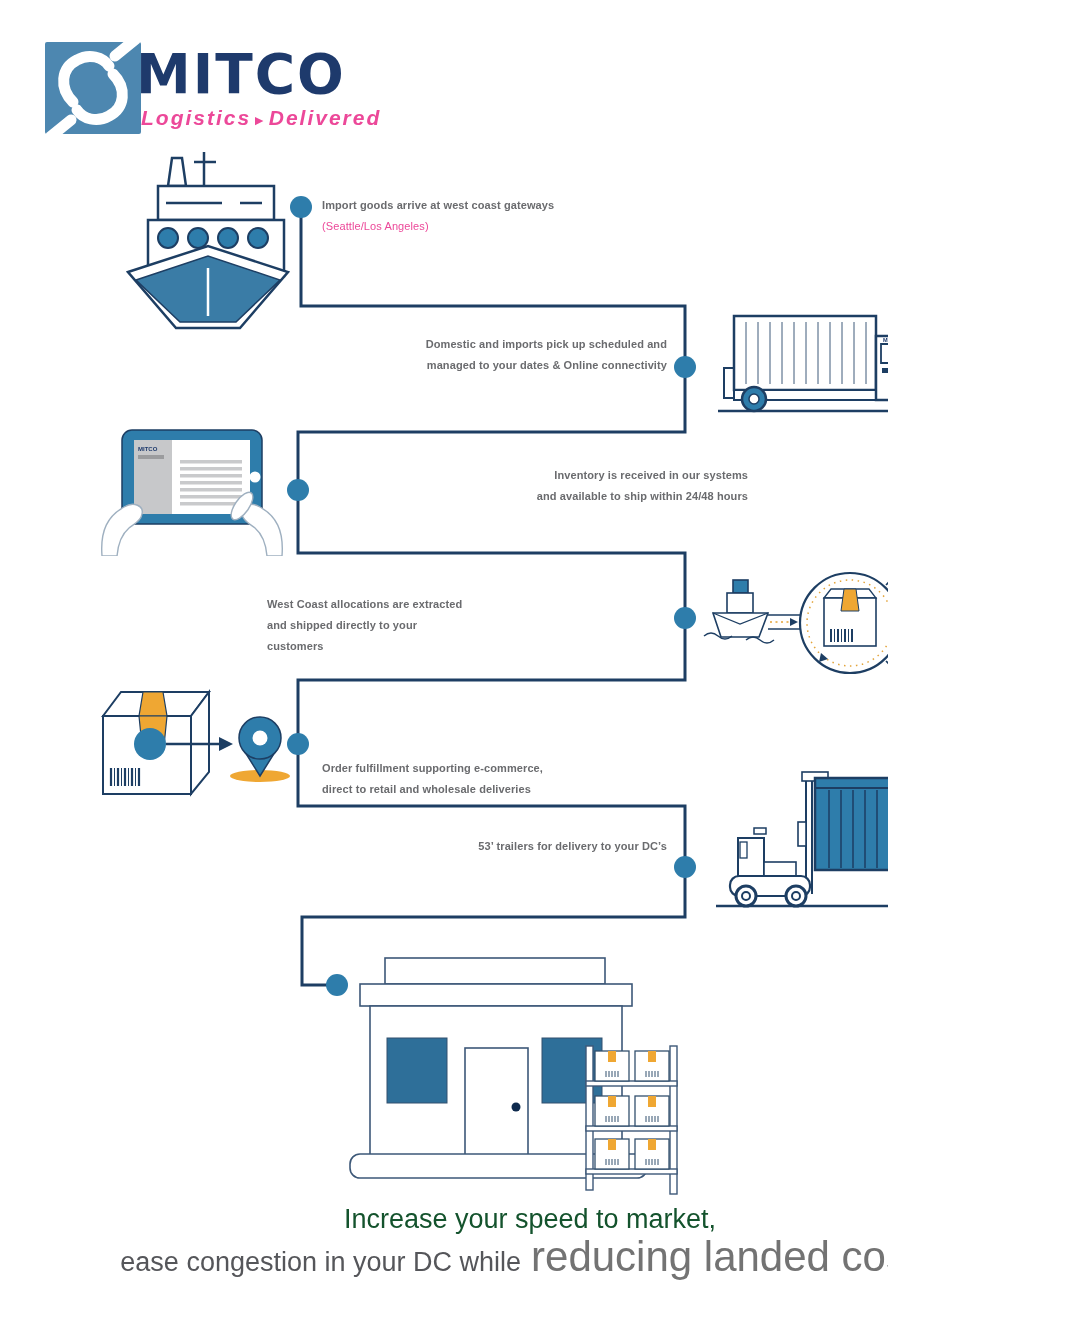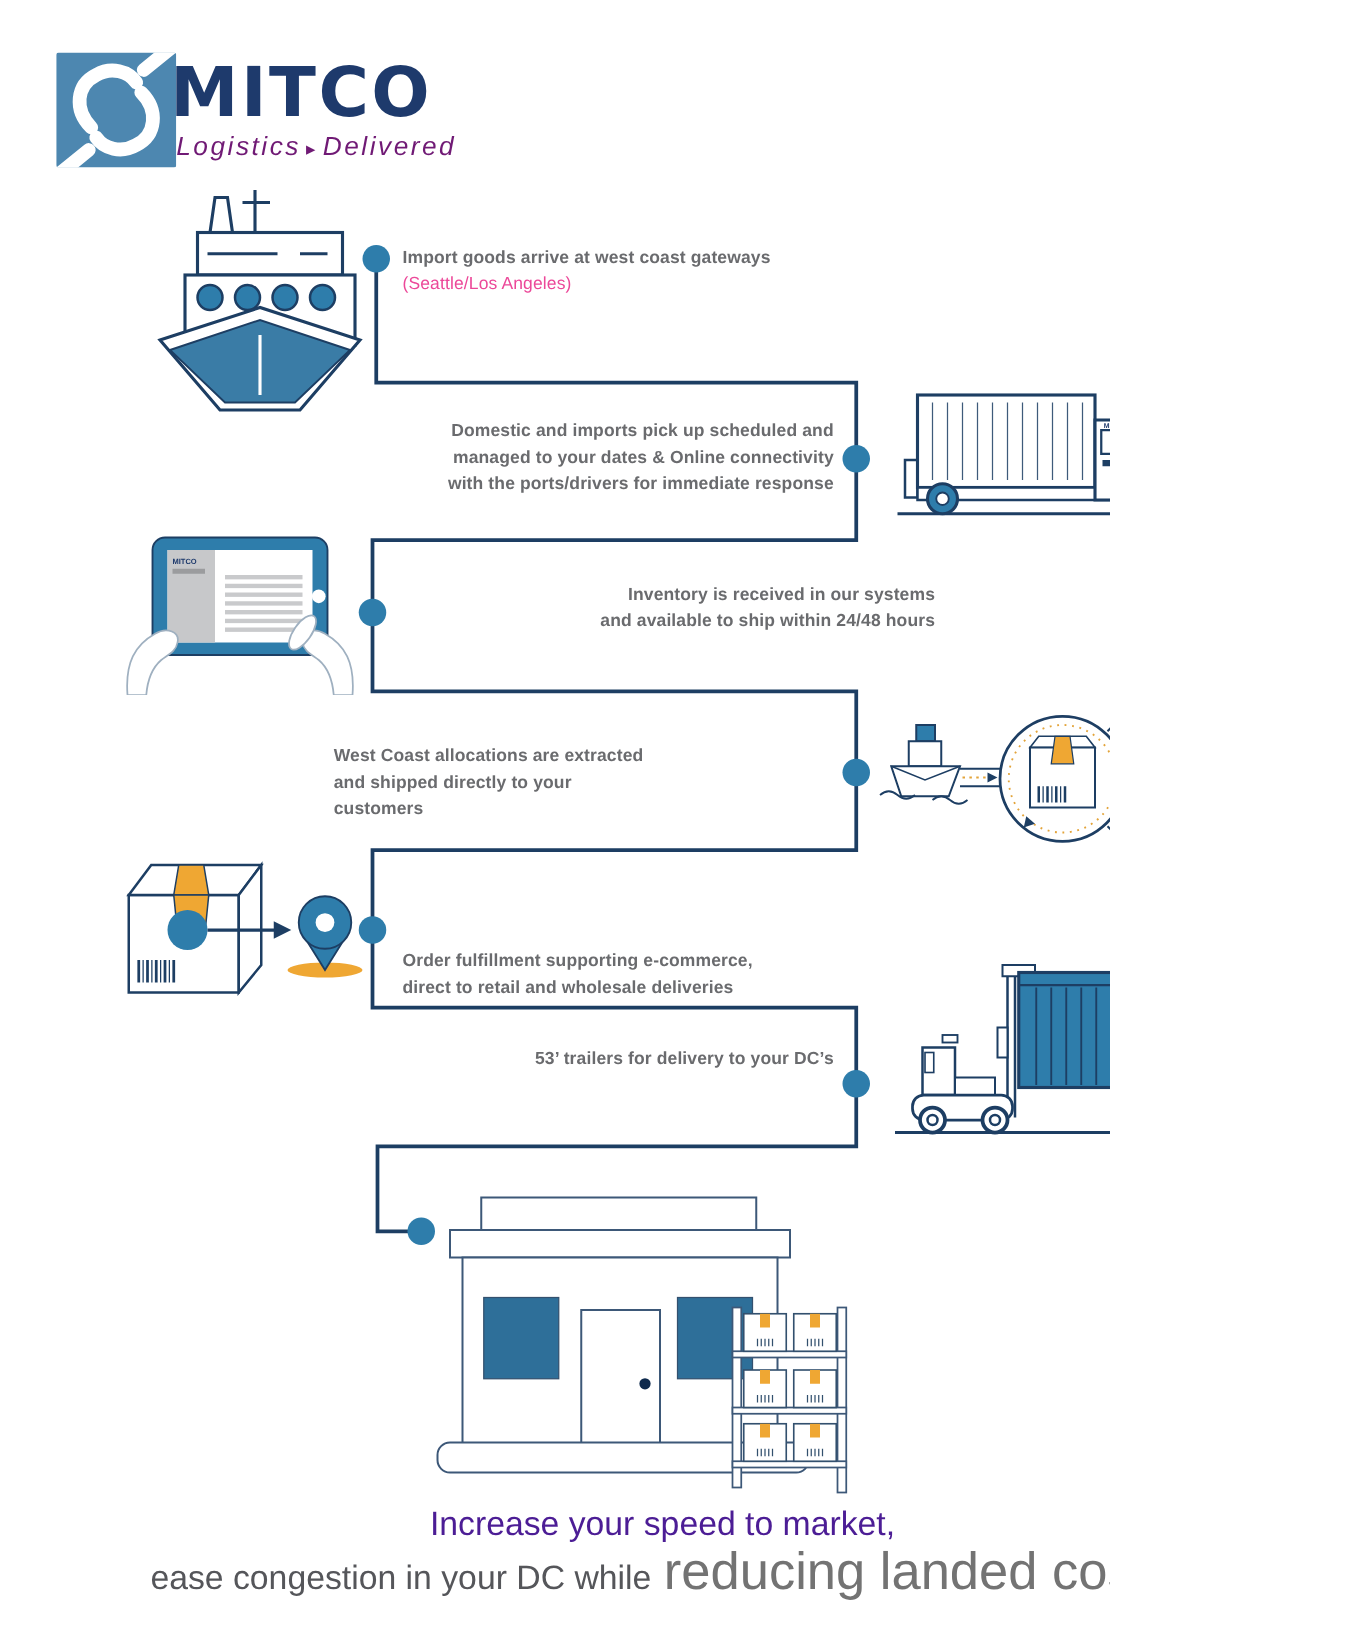--- a/index.html
+++ b/index.html
@@ -2,36 +2,36 @@
 <html><head>
 <meta charset="utf-8">
 <style>
   html,body{margin:0;padding:0;background:#fff;}
   .canvas{position:relative;width:888px;height:1321px;background:#ffffff;overflow:hidden;
           font-family:"Liberation Sans",sans-serif;}
   .abs{position:absolute;}
   
   .brand{position:absolute;left:136px;top:44px;font-family:"DejaVu Sans",sans-serif;
          font-weight:bold;font-size:55px;letter-spacing:2px;color:#1e3a6c;line-height:60px;}
-  .tagline{position:absolute;left:141px;top:106px;font-style:italic;font-weight:normal;
-           font-size:21px;letter-spacing:2px;color:#701a75;text-align:center;}
+  .tagline{position:absolute;left:141px;top:106px;font-style:italic;font-weight:bold;
+           font-size:21px;letter-spacing:2px;color:#ec4899;text-align:center;}
   .tagline .sep{font-size:15px;padding:0 4px;font-style:normal;}
   
-  .step{position:absolute;width:400px;font-size:14px;line-height:21px;color:#6a6b6e;
+  .step{position:absolute;width:400px;font-size:11px;line-height:21px;color:#6a6b6e;
         font-weight:bold;letter-spacing:.1px;}
   .step .light{font-weight:normal;color:#ec4899;}
   .s1{left:322px;top:195px;text-align:left;}
   .s2{left:267px;top:334px;text-align:right;}
   .s3{left:308px;top:465px;text-align:right;margin-left:40px;}
   .s4{left:267px;top:594px;}
   .s5{left:322px;top:758px;text-align:left;}
   .s6{left:267px;top:836px;text-align:right;}
   
   .footer1{position:absolute;top:1204px;left:0;width:1060px;text-align:center;
-           font-size:27px;color:#4c1d95;}
+           font-size:27px;color:#14532d;}
   .footer2{position:absolute;top:1231px;left:0;width:1060px;text-align:center;
            font-size:27px;color:#55565a;line-height:52px;white-space:nowrap;}
   .footer2 .hl{font-size:42px;color:#737373;margin-left:10px;}
   .page-edge{position:absolute;left:1076px;top:884px;width:2px;height:437px;background:#d8d8d8;}
 </style>
 </head>
 <body>
 
 <div class="canvas">
 
@@ -69,21 +69,20 @@
     </g>
   </svg>
 
   <div class="step s1">
     <div>Import goods arrive at west coast gateways</div>
     <div class="light">(Seattle/Los Angeles)</div>
   </div>
   <div class="step s2">
     <div>Domestic and imports pick up scheduled and</div>
     <div>managed to your dates &amp; Online connectivity</div>
-    <div>with the ports/drivers for immediate response</div>
   </div>
   <div class="step s3">
     <div>Inventory is received in our systems</div>
     <div>and available to ship within 24/48 hours</div>
   </div>
   <div class="step s4">
     <div>West Coast allocations are extracted</div>
     <div>and shipped directly to your</div>
     <div>customers</div>
   </div>

